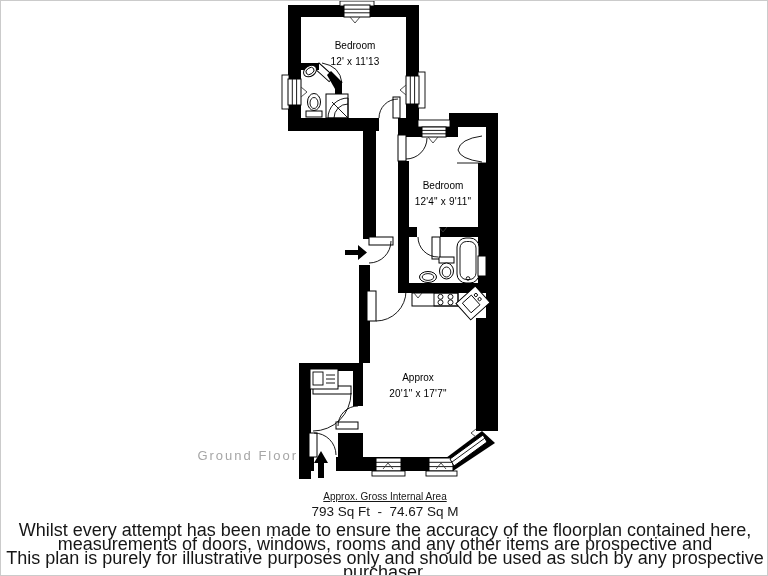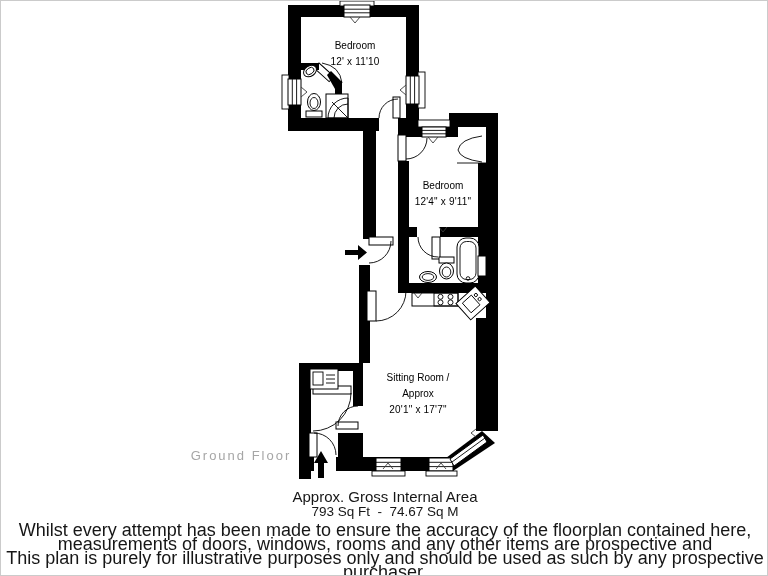--- a/index.html
+++ b/index.html
@@ -15,25 +15,25 @@
   .sill{fill:#ffffff;stroke:#000000;stroke-width:0.9;}
   .leaf{fill:#ffffff;stroke:#000000;stroke-width:1;}
   .arc{fill:none;stroke:#000000;stroke-width:0.9;}
   .fix{fill:#ffffff;stroke:#000000;stroke-width:1;}
   .fixline{fill:none;stroke:#000000;stroke-width:0.9;}
   .chev{fill:none;stroke:#3c3c3c;stroke-width:0.9;}
   .arrow{fill:#000000;stroke:none;}
   .label{position:absolute;text-align:center;color:#000000;font-size:10px;line-height:16px;}
   .label .dim{letter-spacing:0.2px;}
   .floor-label{
-    position:absolute;left:183px;top:447px;width:114px;text-align:center;
+    position:absolute;left:183px;top:447px;width:114px;text-align:right;
     color:#a6a6a6;font-size:13px;letter-spacing:2px;font-weight:400;
   }
   .footer{position:absolute;left:0;top:488px;width:768px;text-align:center;color:#161616;}
-  .footer .t1{font-size:15px;line-height:15px;}
+  .footer .t1{font-size:10px;line-height:15px;text-decoration:underline;}
   .footer .t2{font-size:13.5px;line-height:15px;white-space:pre;}
   .footer .d{font-size:18px;line-height:14px;}
   .footer .dgroup{margin-top:4px;}
 </style>
 </head>
 <body>
 
 <div class="canvas">
 
 <svg width="768" height="576" viewBox="0 0 768 576">
@@ -236,30 +236,29 @@
     <path class="chev" d="M438 226 l4 5 l4 -5"></path>
     <path class="chev" d="M382 468 l5 -6 l5 6"></path>
     <path class="chev" d="M435 468 l5 -6 l5 6"></path>
     <path class="chev" d="M475 428 l-5 4 l5 4"></path>
     <path class="chev" d="M413 292 l4 5 l4 -5"></path>
   </g>
 </svg>
 
 <div class="label" style="left:294px;top:37px;width:120px;">
   <div>Bedroom</div>
-  <div class="dim">12' x 11'10</div>
+  <div class="dim">12' x 11'13</div>
 </div>
 
 <div class="label" style="left:382px;top:177px;width:120px;">
   <div>Bedroom</div>
   <div class="dim">12'4" x 9'11"</div>
 </div>
 
 <div class="label" style="left:352px;top:369px;width:130px;">
-  <div>Sitting Room /</div>
   <div>Approx</div>
   <div class="dim">20'1" x 17'7"</div>
 </div>
 
 <div class="floor-label">Ground Floor</div>
 
 <div class="footer">
   <div class="t1">Approx. Gross Internal Area</div>
   <div class="t2">793 Sq Ft  -  74.67 Sq M</div>
   <div class="dgroup">

